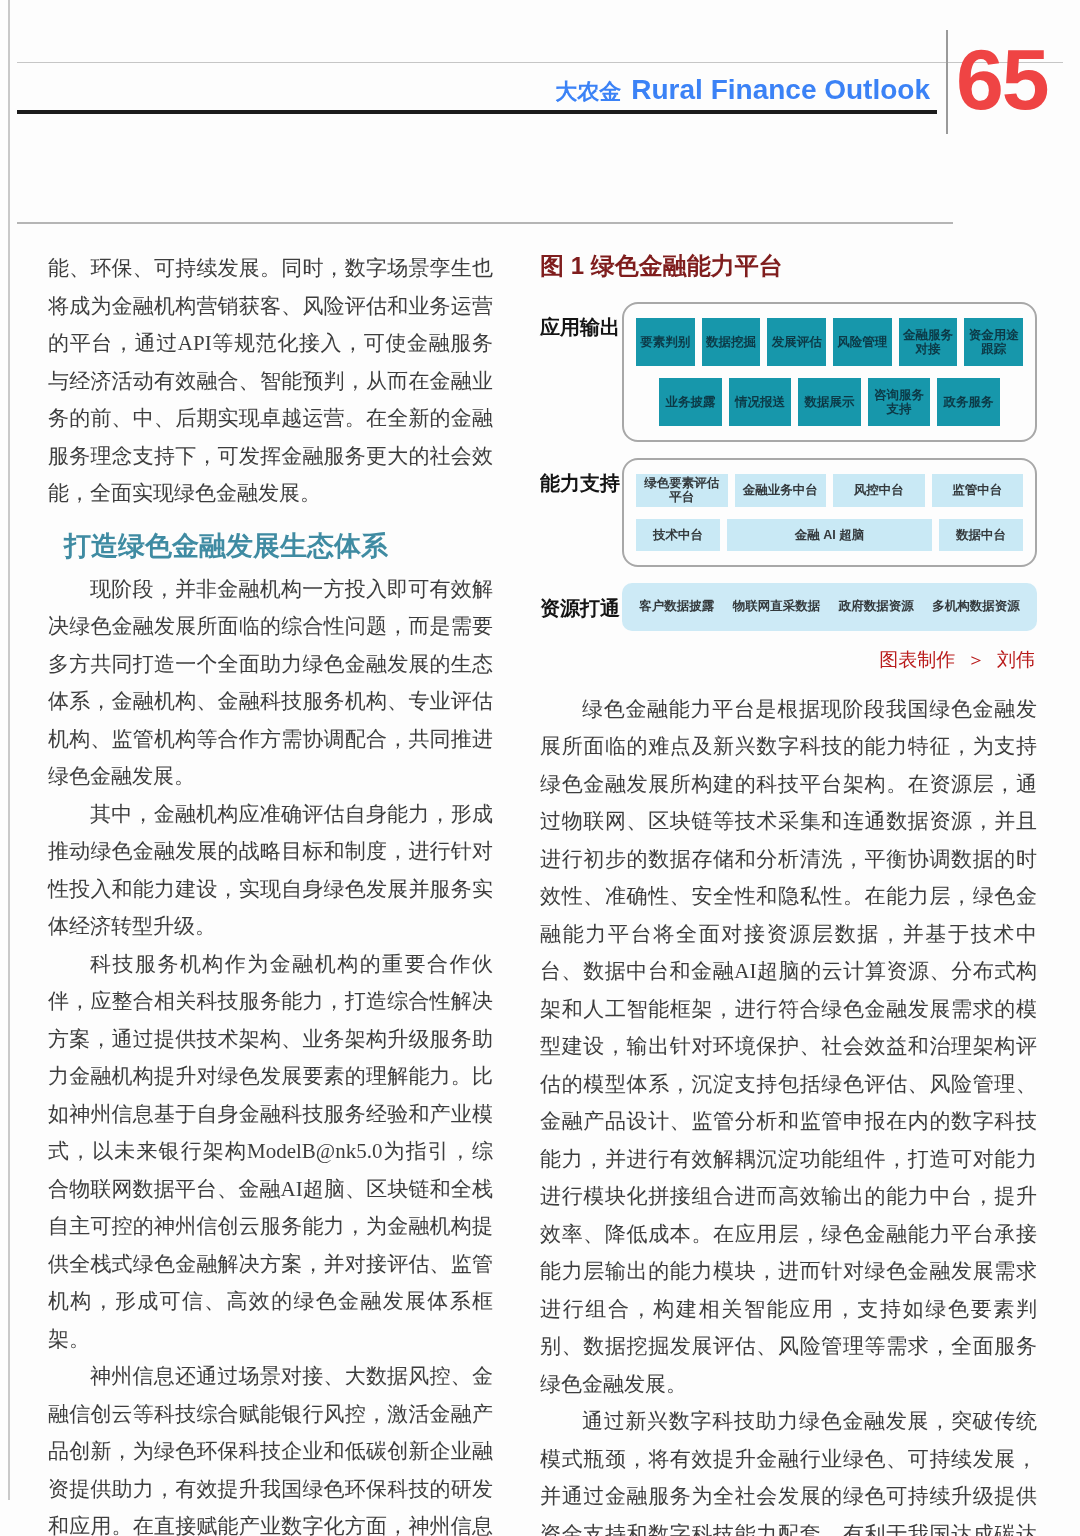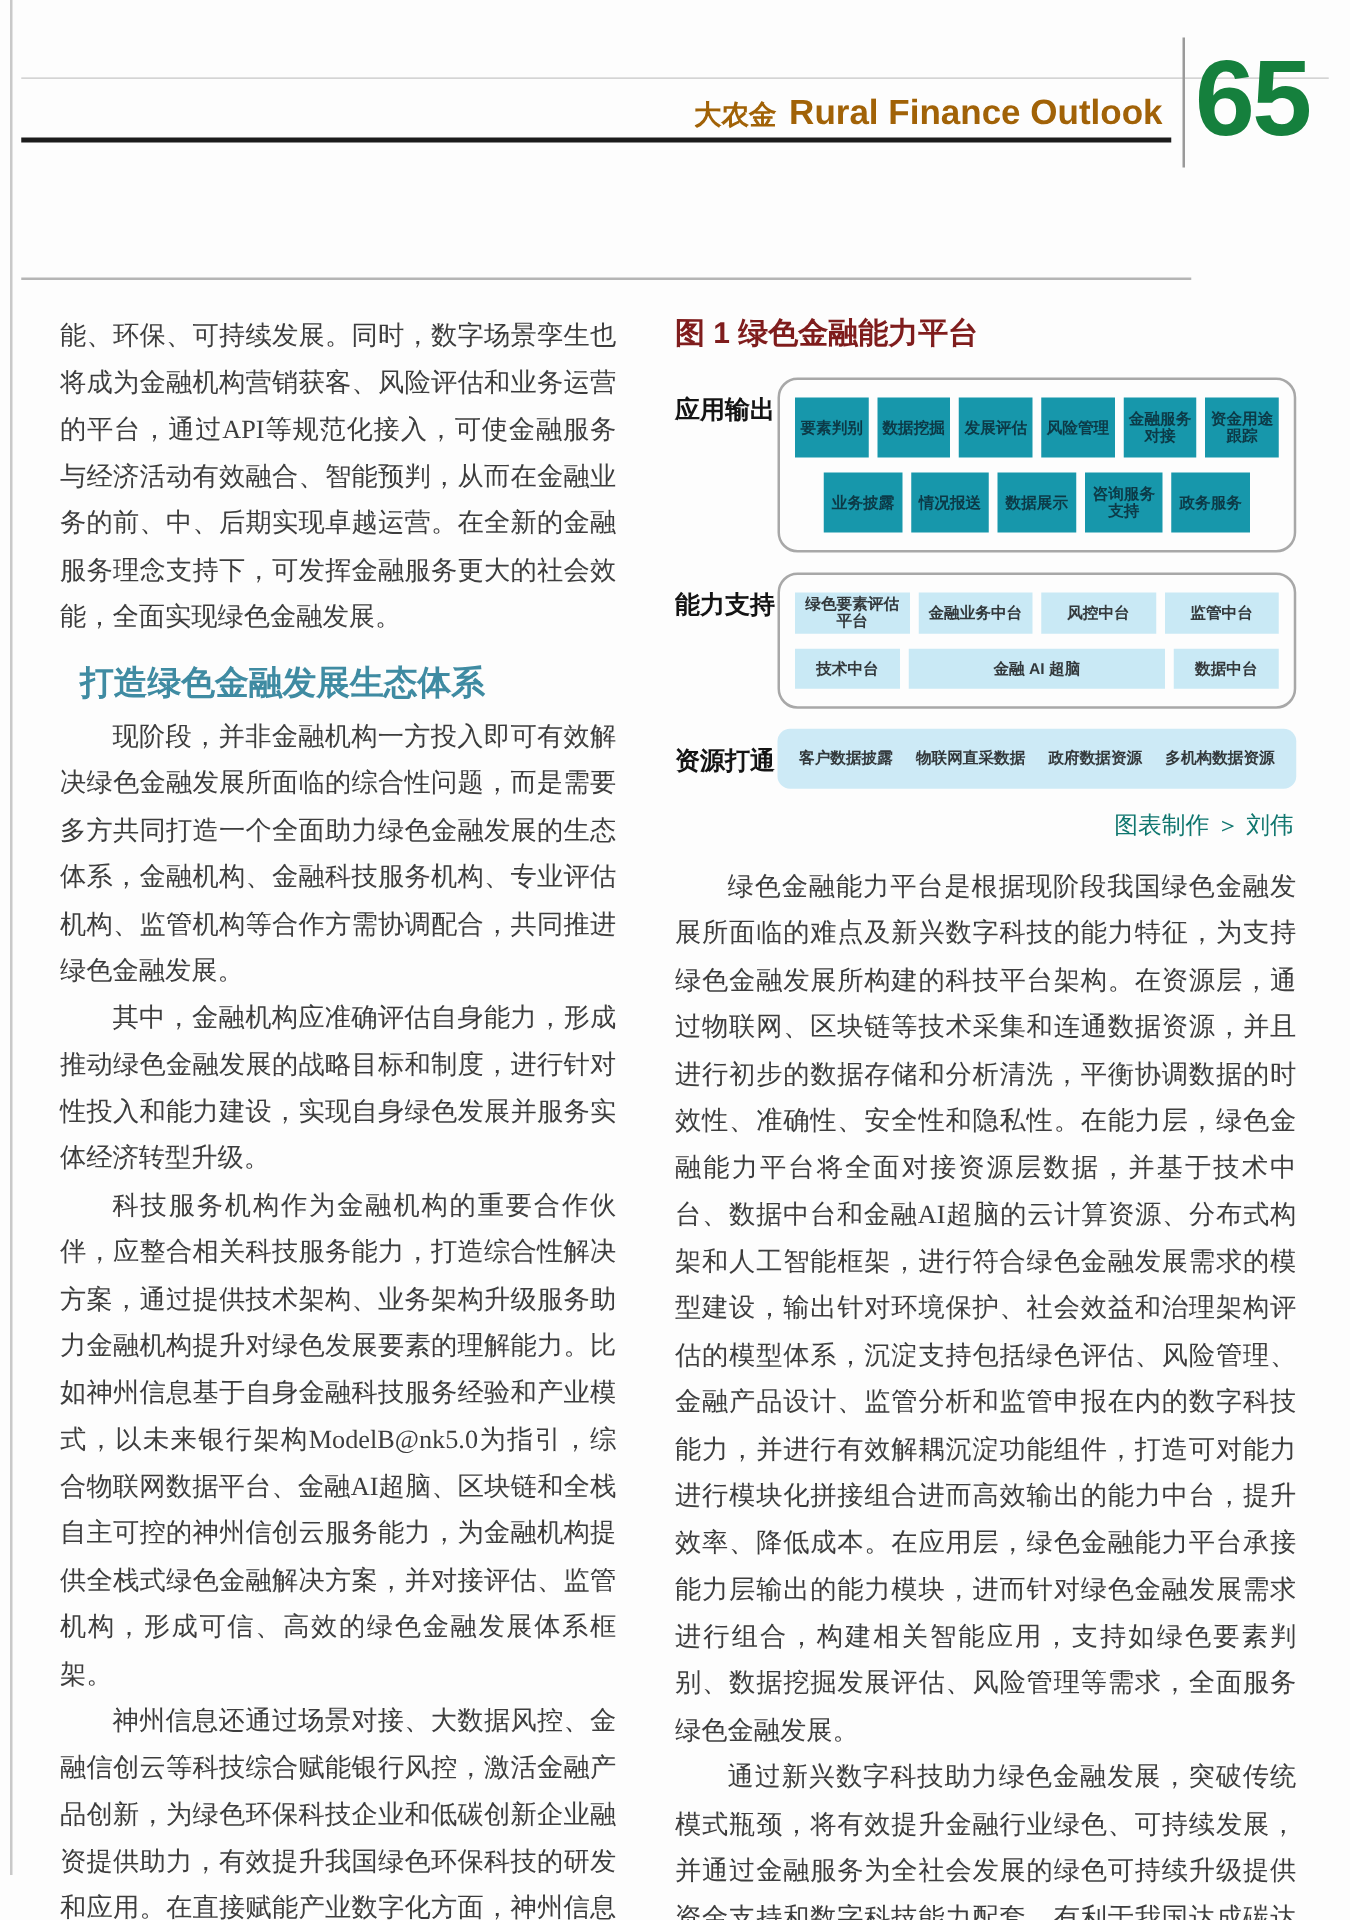--- a/index.html
+++ b/index.html
@@ -14,28 +14,28 @@
   }
   .left-edge-line{position:absolute;left:8px;top:0;width:2px;height:1500px;background:#c9c9c9;}
   .rule-thin-top{position:absolute;left:17px;top:62px;width:1046px;height:1px;background:#c6c6c6;}
   .rule-black{position:absolute;left:17px;top:110px;width:920px;height:4px;background:#1c1c1c;}
   .rule-thin-mid{position:absolute;left:17px;top:222px;width:936px;height:2px;background:#b5b5b5;}
   .vert-divider{position:absolute;left:946px;top:30px;width:2px;height:104px;background:#9a9a9a;}
 
   .brand{
     position:absolute;right:150px;top:74px;
     font-family:"Liberation Sans","DejaVu Sans",sans-serif;
-    font-weight:bold;color:#a16207;white-space:nowrap;
+    font-weight:bold;color:#3b82f6;white-space:nowrap;
   }
   .brand .cn{font-size:22px;margin-right:10px;}
   .brand .en{font-size:28px;letter-spacing:0px;}
   .page-number{
     position:absolute;left:956px;top:36px;width:112px;
     font-family:"Liberation Sans","DejaVu Sans",sans-serif;
-    font-size:86px;font-weight:600;color:#15803d;line-height:1;
+    font-size:86px;font-weight:600;color:#ef4444;line-height:1;
     letter-spacing:-2px;
   }
 
   .col{position:absolute;top:250px;}
   .col-left{left:48px;width:445px;}
   .col-right{left:540px;width:497px;}
 
   .body-para{
     margin:0;
     font-size:21px;line-height:37.5px;
@@ -96,22 +96,22 @@
     min-height:48px;
     display:flex;align-items:center;justify-content:space-around;
     padding:0 8px;
   }
   .band-item{
     font-family:"Liberation Sans","DejaVu Sans",sans-serif;
     font-size:12.5px;font-weight:bold;color:#33393c;white-space:nowrap;
   }
   .figure-credit{
     text-align:right;
-    font-family:Liberation Sans, sans-serif;
-    font-size:19px;color:#0f766e;
+    font-family:Liberation Mono, monospace;
+    font-size:19px;color:#b91c1c;
     margin:4px 2px 18px 0;
   }
   .right-text{margin-top:6px;}
 </style>
 </head>
 <body>
 
 <div class="page">
 
   <div class="left-edge-line"></div>

